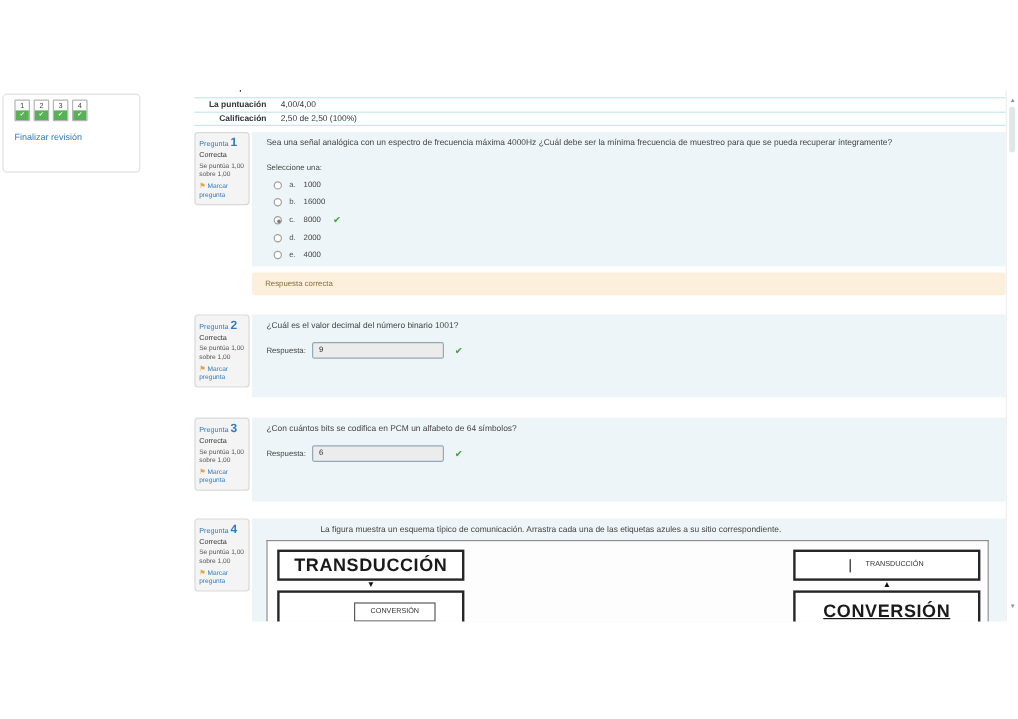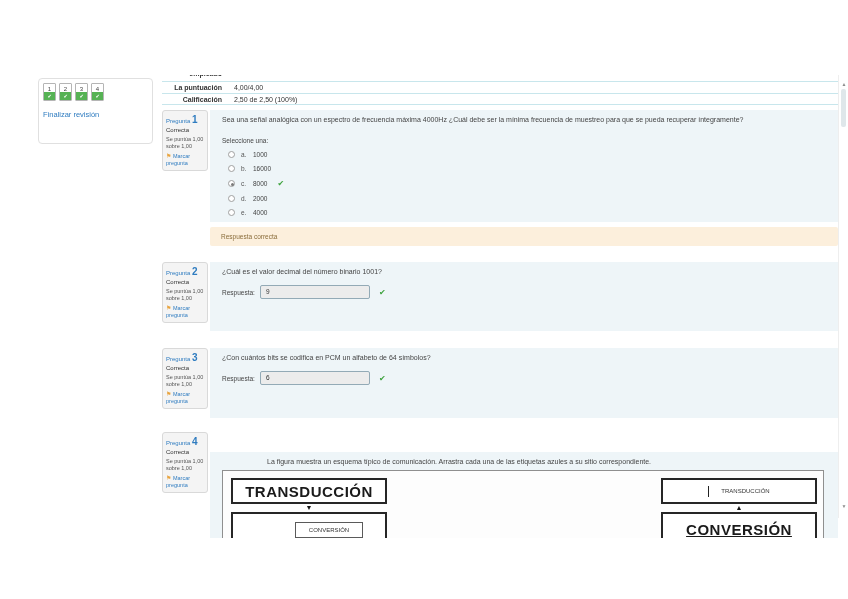--- a/index.html
+++ b/index.html
@@ -2,21 +2,21 @@
 <html><head>
 <meta charset="utf-8">
 <style>
   * { margin:0; padding:0; box-sizing:border-box; }
   html,body { background:#fff; }
   body { font-family:"Liberation Sans", sans-serif; }
   .screen { position:relative; width:848px; height:599px; background:#fff; overflow:hidden; }
 
   
   .navblock { position:absolute; left:2px; top:78px; width:115px; height:66px;
-              border:1px solid #e0e0e0; border-radius:4px; background:#fff; padding:4px 4px;margin-left:36px; }
+              border:1px solid #e0e0e0; border-radius:4px; background:#fff; padding:4px 9px; }
   .navbtns { display:flex; gap:3px; }
   .navbtn { width:13px; height:18px; border:1px solid #b5b5b5; border-radius:1px;
             background:#fff; position:relative; cursor:pointer; }
   .navbtn .num { display:block; height:10px; line-height:10px; text-align:center;
                  font-size:6px; color:#444; }
   .navbtn .chk { position:absolute; left:0; right:0; bottom:0; height:8px;
                  background:#56b254; color:#fff; font-size:5px; line-height:8px; text-align:center; }
   .finish-link { display:block; margin-top:9px; font-size:7.5px; color:#2f7cc0;
                  text-decoration:none; cursor:pointer; }
 
@@ -220,21 +220,21 @@
     <div class="qtitle"><span>Pregunta</span> <b>4</b></div>
     <div class="qstatus">Correcta</div>
     <div class="qpoints">
       <span>Se puntúa 1,00</span><br><span>sobre 1,00</span>
     </div>
     <div class="qflag">
       <span class="flag-ico">⚑</span>
       <span>Marcar</span><br><span>pregunta</span>
     </div>
   </div>
-  <div class="qcontent" style="top:452px; height:86px; overflow:hidden;padding-left:45px;">
+  <div class="qcontent" style="top:432px; height:86px; overflow:hidden;padding-left:45px;">
     <div class="qtext">La figura muestra un esquema típico de comunicación. Arrastra cada una de las etiquetas azules a su sitio correspondiente.</div>
     <div class="diagram">
       <div class="dstack left">
         <div class="dbox big">TRANSDUCCIÓN</div>
         <div class="darrow">▼</div>
         <div class="dbox tall">
           <div class="ddrop">CONVERSIÓN</div>
         </div>
       </div>
       <div class="dstack right">

